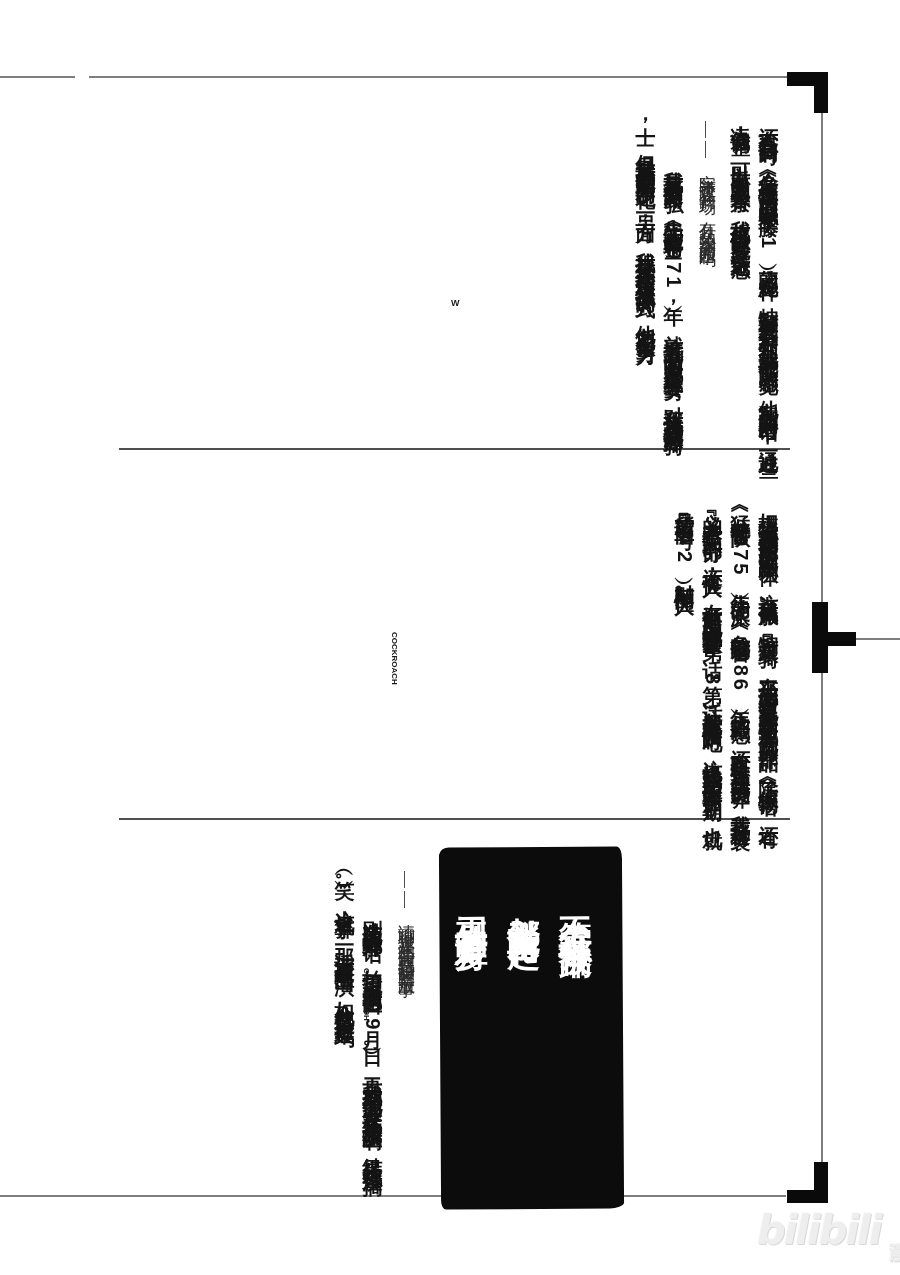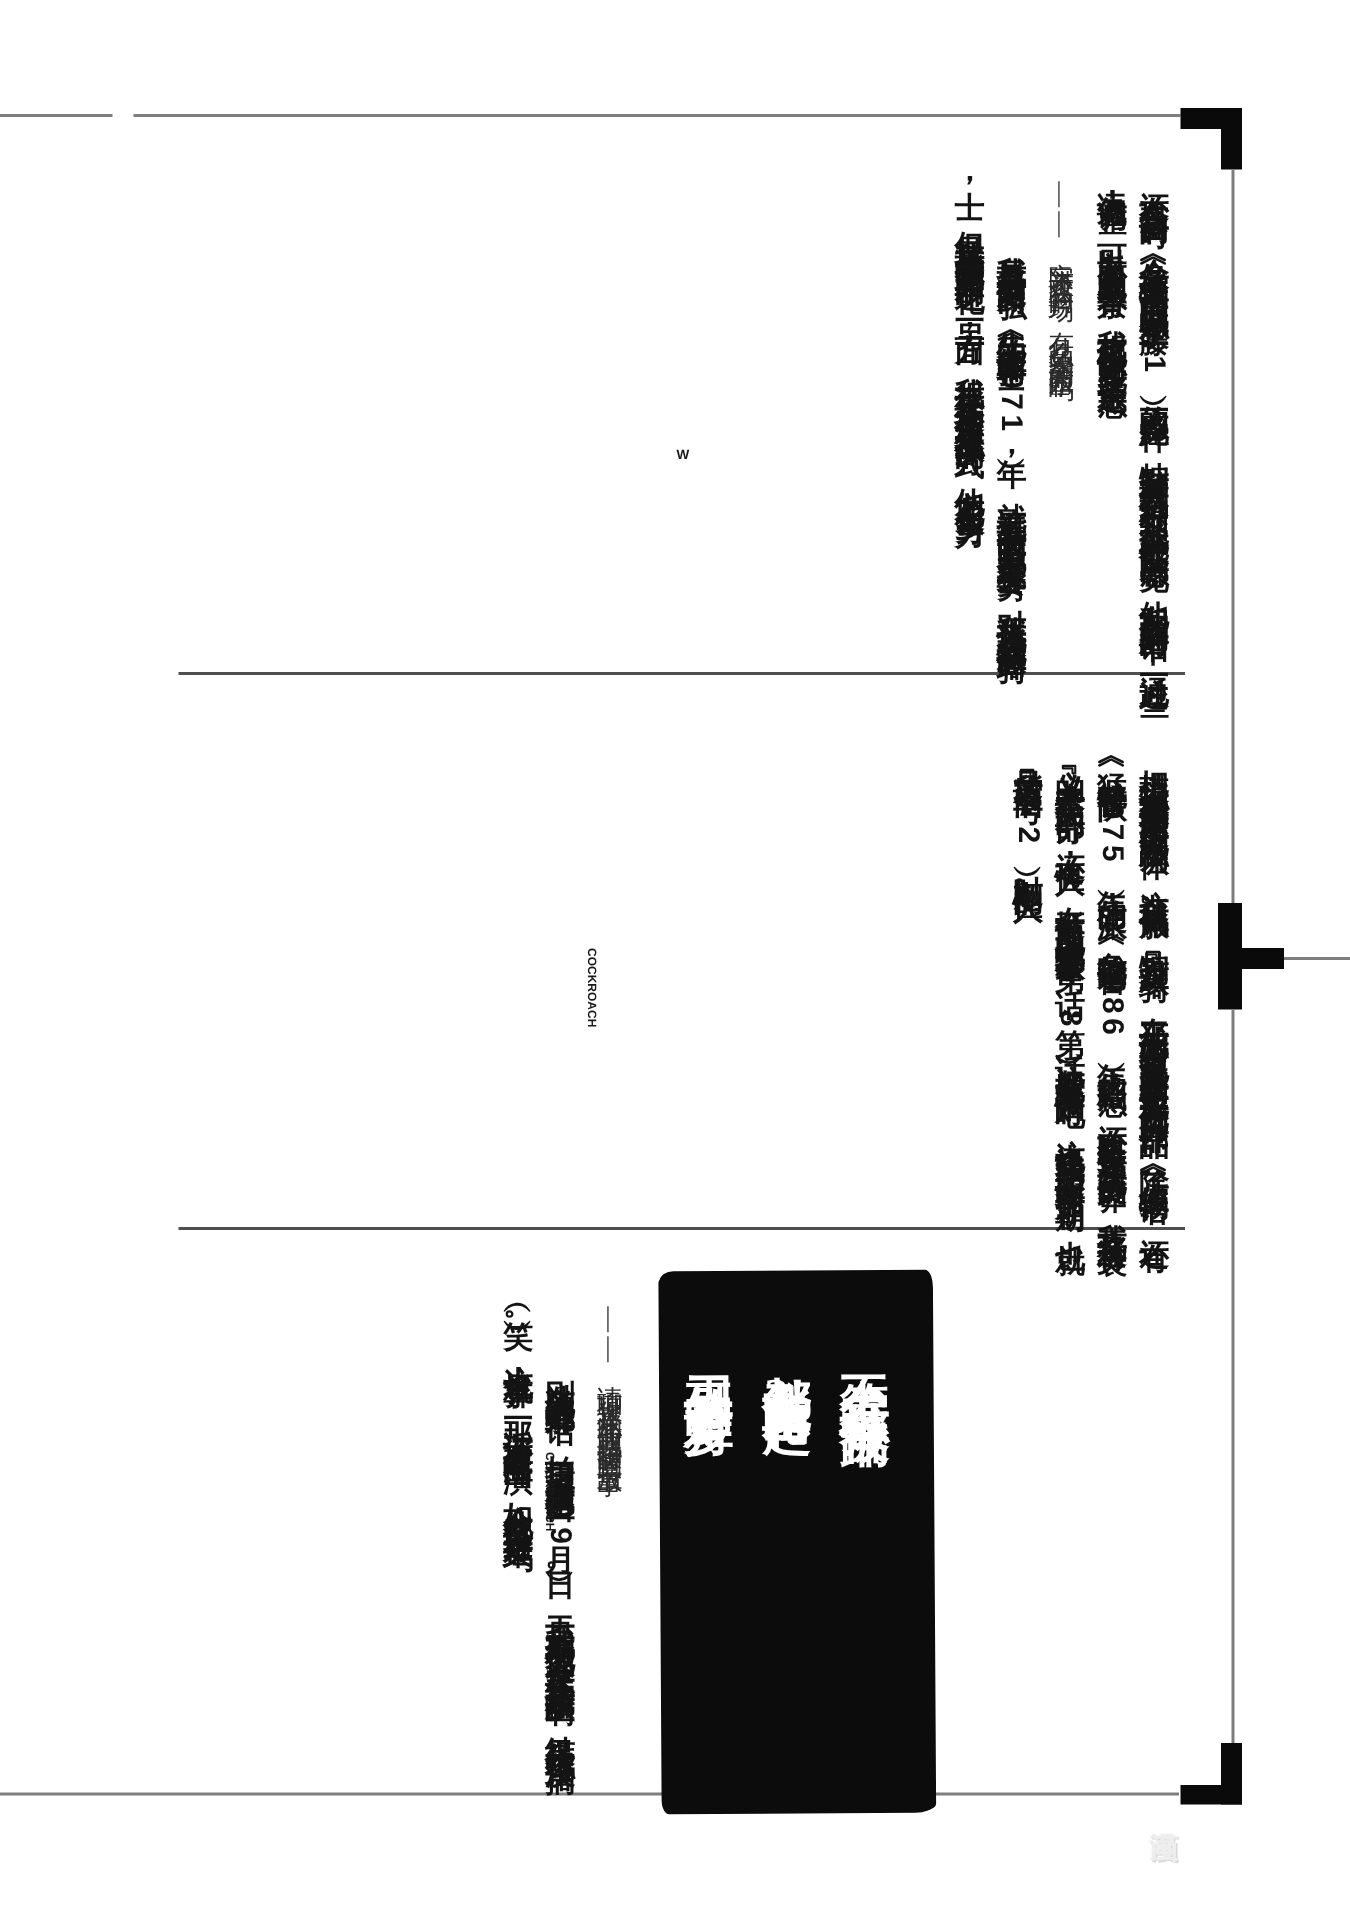--- a/index.html
+++ b/index.html
@@ -93,16 +93,17 @@
     <p class="question">——请聊聊您喜欢的小插曲或是拍摄时的幕后故事。</p>
     <p class="answer indent">刚才说的蟑螂那一话，拍摄日正好是我的生日（10月9日）。于是我就期待他们会不会在片场给我庆生啊，结果什么都没搞（笑）。这也就算了，那一话还有森崎温出演，如今他都已经是好莱坞</p>
   </div>
 
   <span class="anno" style="left:451px;top:298px;">W</span>
   <span class="anno" style="left:685px;top:592px;">W</span>
   <span class="anno anno-vert" style="left:390px;top:632px;">COCKROACH</span>
   <span class="anno anno-vert" style="left:362px;top:968px;">COCKROACH</span>
 
   <div id="watermark">
+    <span class="brand">bilibili</span>
     <span class="suffix">漫画</span>
   </div>
 
 </div>
 
 </body></html>

